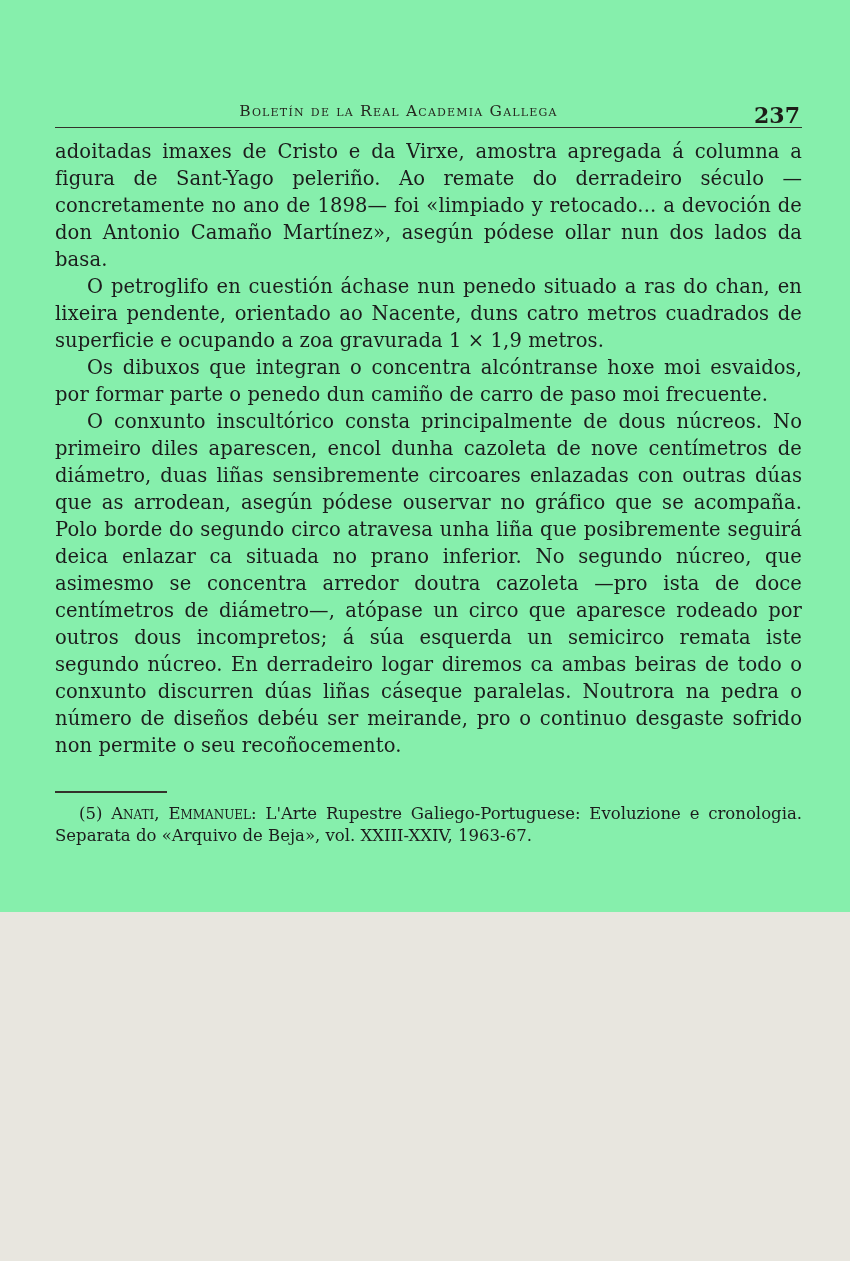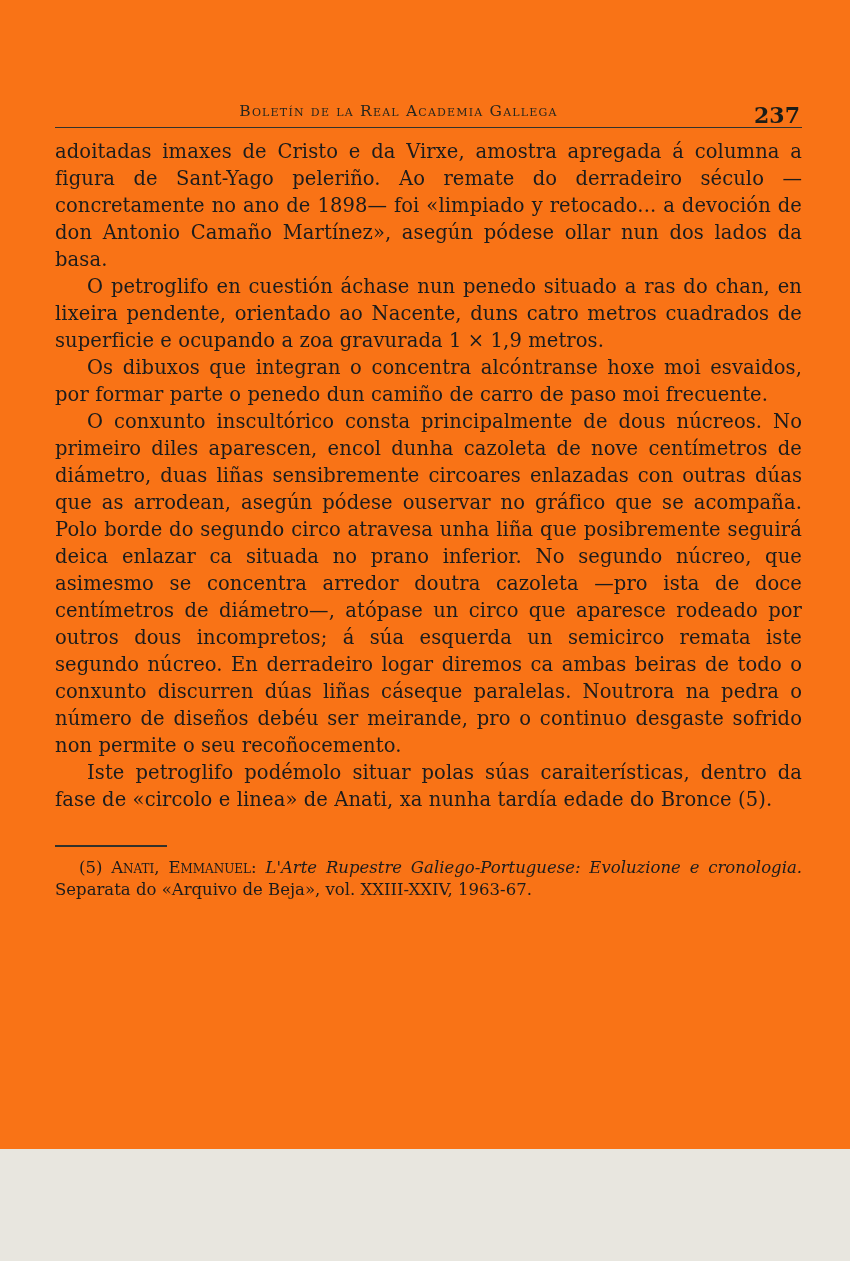--- a/index.html
+++ b/index.html
@@ -4,23 +4,23 @@
 <style>
   html, body {
     margin: 0;
     padding: 0;
     background: #e8e6df;
   }
   .page {
     position: relative;
     box-sizing: border-box;
     width: 850px;
-    height: 1149px;
+    height: 912px;
     margin: 0 auto;
-    background: #f97316;
+    background: #86efac;
     font-family: "DejaVu Serif", "Liberation Serif", serif;
     color: #1c1c1c;
     padding: 102px 48px 30px 55px;
     overflow: hidden;
   }
   .running-header {
     position: relative;
     height: 22px;
   }
   .journal-title {
@@ -68,39 +68,38 @@
     margin: 0 0 10px 0;
   }
   .footnote-block p {
     margin: 0;
     font-size: 16.5px;
     line-height: 22px;
     text-align: justify;
     text-indent: 24px;
   }
   .smallcaps { font-variant: small-caps; }
-  .italic { font-style: italic; }
+  .italic { }
 </style>
 </head>
 <body>
 
 <div class="page">
 
   <div class="running-header">
     <div class="journal-title">Boletín de la Real Academia Gallega</div>
     <div class="page-number">237</div>
   </div>
   <hr class="header-rule">
 
   <div class="body-text">
     <p class="no-indent">adoitadas imaxes de Cristo e da Virxe, amostra apregada á columna a figura de Sant-Yago peleriño. Ao remate do derradeiro século —concretamente no ano de 1898— foi «limpiado y retocado... a devoción de don Antonio Camaño Martínez», asegún pódese ollar nun dos lados da basa.</p>
     <p>O petroglifo en cuestión áchase nun penedo situado a ras do chan, en lixeira pendente, orientado ao Nacente, duns catro metros cuadrados de superficie e ocupando a zoa gravurada 1 × 1,9 metros.</p>
     <p>Os dibuxos que integran o concentra alcóntranse hoxe moi esvaidos, por formar parte o penedo dun camiño de carro de paso moi frecuente.</p>
     <p>O conxunto inscultórico consta principalmente de dous núcreos. No primeiro diles aparescen, encol dunha cazoleta de nove centímetros de diámetro, duas liñas sensibremente circoares enlazadas con outras dúas que as arrodean, asegún pódese ouservar no gráfico que se acompaña. Polo borde do segundo circo atravesa unha liña que posibremente seguirá deica enlazar ca situada no prano inferior. No segundo núcreo, que asimesmo se concentra arredor doutra cazoleta —pro ista de doce centímetros de diámetro—, atópase un circo que aparesce rodeado por outros dous incompretos; á súa esquerda un semicirco remata iste segundo núcreo. En derradeiro logar diremos ca ambas beiras de todo o conxunto discurren dúas liñas cáseque paralelas. Noutrora na pedra o número de diseños debéu ser meirande, pro o continuo desgaste sofrido non permite o seu recoñocemento.</p>
-    <p>Iste petroglifo podémolo situar polas súas caraiterísticas, dentro da fase de «circolo e linea» de Anati, xa nunha tardía edade do Bronce (5).</p>
   </div>
 
   <div class="footnote-block">
     <div class="footnote-rule"></div>
     <p><span>(5) </span><span class="smallcaps">Anati, Emmanuel: </span><span class="italic">L'Arte Rupestre Galiego-Portuguese: Evoluzione e cronologia. </span><span>Separata do «Arquivo de Beja», vol. XXIII-XXIV, 1963-67.</span></p>
   </div>
 
 </div>
 
 </body></html>

